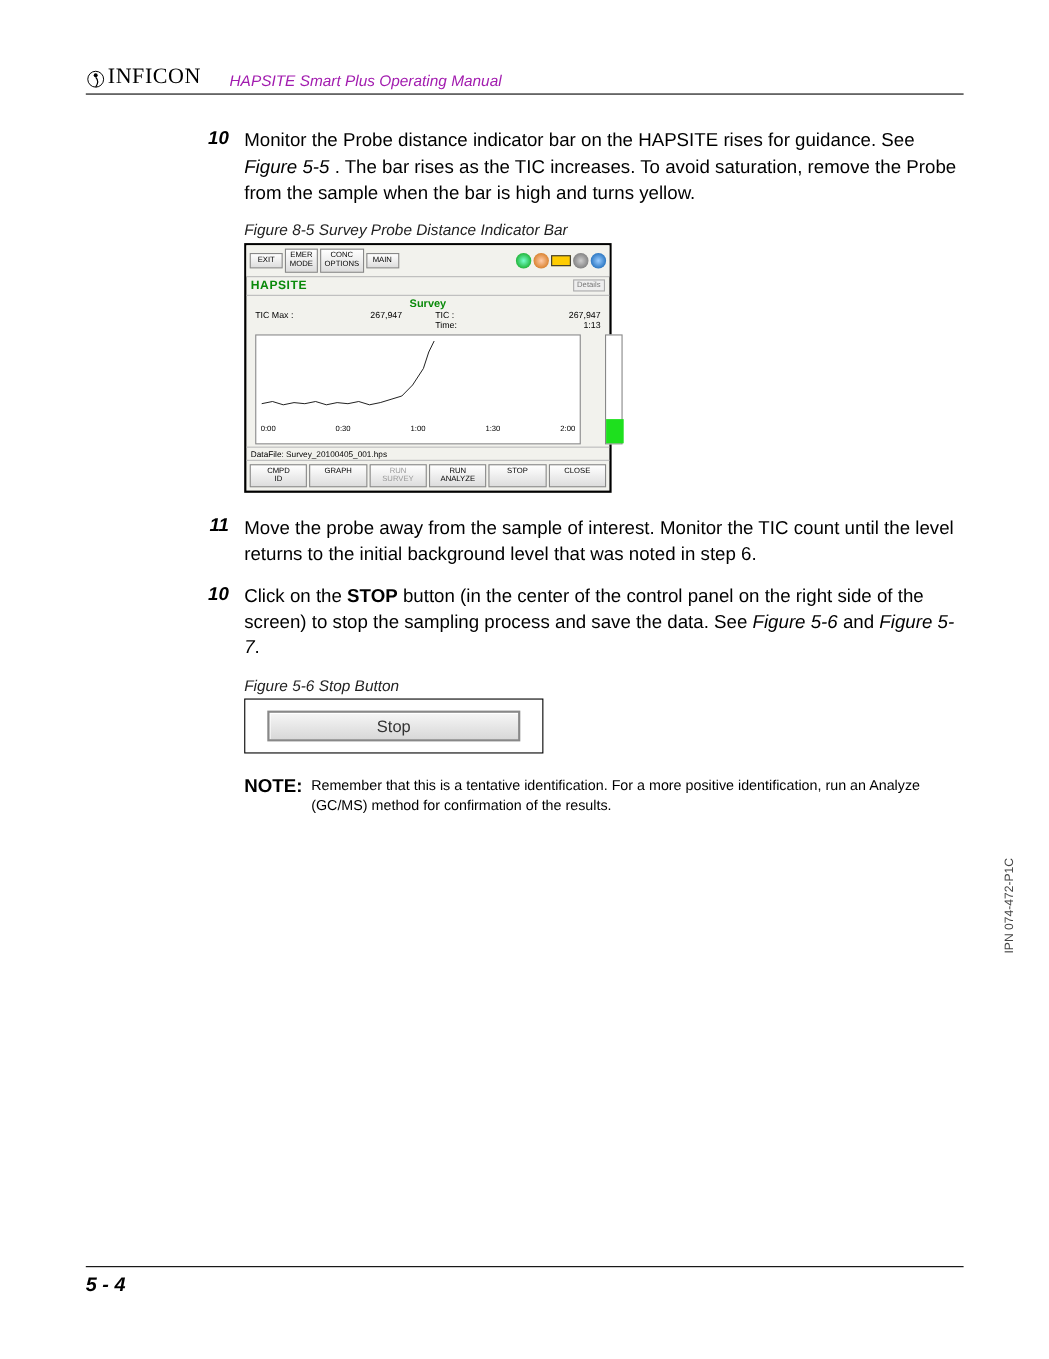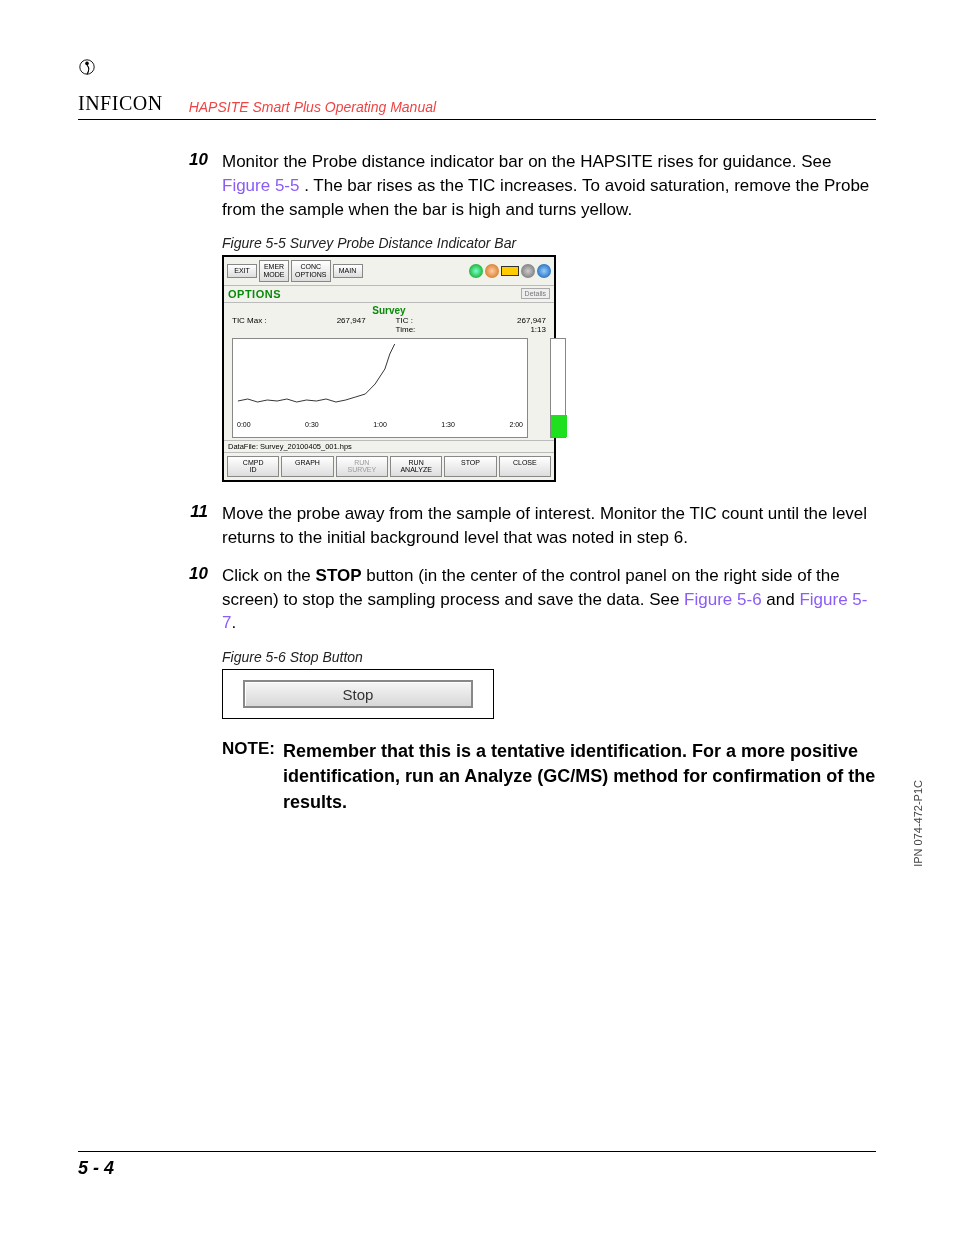--- a/index.html
+++ b/index.html
@@ -12,29 +12,29 @@
     color: #000;
   }
   .page { padding: 58px 78px 40px 78px; position: relative; height: 100%; }
   .header-row {
     display: flex;
     align-items: flex-end;
     border-bottom: 1px solid #000;
     padding-bottom: 4px;
     margin-bottom: 30px;
   }
-  .logo { display: flex; align-items: flex-start; gap: 16px; flex-direction: column; }
+  .logo { display: flex; align-items: flex-end; gap: 2px; }
   .logo-icon { width: 18px; height: 18px; }
   .logo-text { font-family: "Times New Roman", serif; font-size: 20px; letter-spacing: 0.5px; }
-  .manual-title { font-style: italic; font-size: 14px; color: #ef4444; margin-left: 26px; }
+  .manual-title { font-style: italic; font-size: 14px; color: #a21caf; margin-left: 26px; }
   .content { margin-left: 104px; margin-right: 0; }
   .step { display: flex; gap: 14px; margin-bottom: 14px; }
   .step-num { font-weight: bold; font-style: italic; font-size: 17px; min-width: 26px; text-align: right; }
   .step-text { font-size: 17px; line-height: 1.4; }
-  .link { color: #8b5cf6; }
+  .link { color: #000000; font-style: italic; }
   .fig-caption { font-style: italic; font-size: 14px; margin: 10px 0 4px 40px; color: #222; }
   .figure-box { margin-left: 40px; margin-bottom: 20px; }
   .screenshot {
     width: 334px;
     border: 2px solid #000;
     background: #f2f2ed;
     font-size: 8px;
     font-family: Arial, sans-serif;
   }
   .ss-topbar { display: flex; align-items: center; padding: 3px; gap: 2px; background: #f2f2ed; }
@@ -67,21 +67,21 @@
   }
   .stop-btn-visual {
     width: 230px; height: 28px; border: 2px solid #888;
     background: linear-gradient(#f6f6f6, #d8d8d8);
     display: flex; align-items: center; justify-content: center;
     font-size: 15px; color: #333;
     box-shadow: inset 1px 1px 0 #fff;
   }
   .note-block { display: flex; gap: 8px; margin-left: 40px; margin-top: 18px; }
   .note-label { font-weight: bold; font-size: 17px; }
-  .note-text { font-size: 18px; line-height: 1.4; font-weight: bold; }
+  .note-text { font-size: 13px; line-height: 1.4; }
   .side-ipn {
     position: absolute; right: 30px; top: 780px;
     writing-mode: vertical-rl; transform: rotate(180deg);
     font-size: 11px; color: #444;
   }
   .footer-row {
     position: absolute; bottom: 56px; left: 78px; right: 78px;
     border-top: 1px solid #000; padding-top: 6px;
   }
   .page-num { font-style: italic; font-weight: bold; font-size: 18px; }
@@ -106,40 +106,40 @@
 
     <div class="step">
       <div class="step-num">10</div>
       <div class="step-text">
         <span>Monitor the Probe distance indicator bar on the HAPSITE rises for guidance. See </span>
         <span class="link">Figure 5-5</span>
         <span>. The bar rises as the TIC increases. To avoid saturation, remove the Probe from the sample when the bar is high and turns yellow.</span>
       </div>
     </div>
 
-    <div class="fig-caption">Figure 5-5  Survey Probe Distance Indicator Bar</div>
+    <div class="fig-caption">Figure 8-5  Survey Probe Distance Indicator Bar</div>
     <div class="figure-box">
       <div class="screenshot">
         <div class="ss-topbar">
           <div class="ss-btn">EXIT</div>
           <div class="ss-btn" style="white-space:pre-line">EMER
 MODE</div>
           <div class="ss-btn" style="white-space:pre-line">CONC
 OPTIONS</div>
           <div class="ss-btn">MAIN</div>
           <div class="ss-iconrow">
             <span class="ss-icon" style="background:radial-gradient(#7fc,#090)"></span>
             <span class="ss-icon" style="background:radial-gradient(#fca,#c60)"></span>
             <span style="width:18px;height:10px;background:#fc0;border:1px solid #333"></span>
             <span class="ss-icon" style="background:radial-gradient(#ccc,#666)"></span>
             <span class="ss-icon" style="background:radial-gradient(#9cf,#05a)"></span>
           </div>
         </div>
         <div class="sampling-row">
-          <span class="sampling">OPTIONS</span>
+          <span class="sampling">HAPSITE</span>
           <span class="details-btn">Details</span>
         </div>
         <div class="survey-section">
           <div class="survey-title">Survey</div>
           <div class="survey-vals">
             <div class="col">
               <span>TIC Max :</span>
             </div>
             <div class="col" style="margin-left:40px">
               <span>267,947</span>

